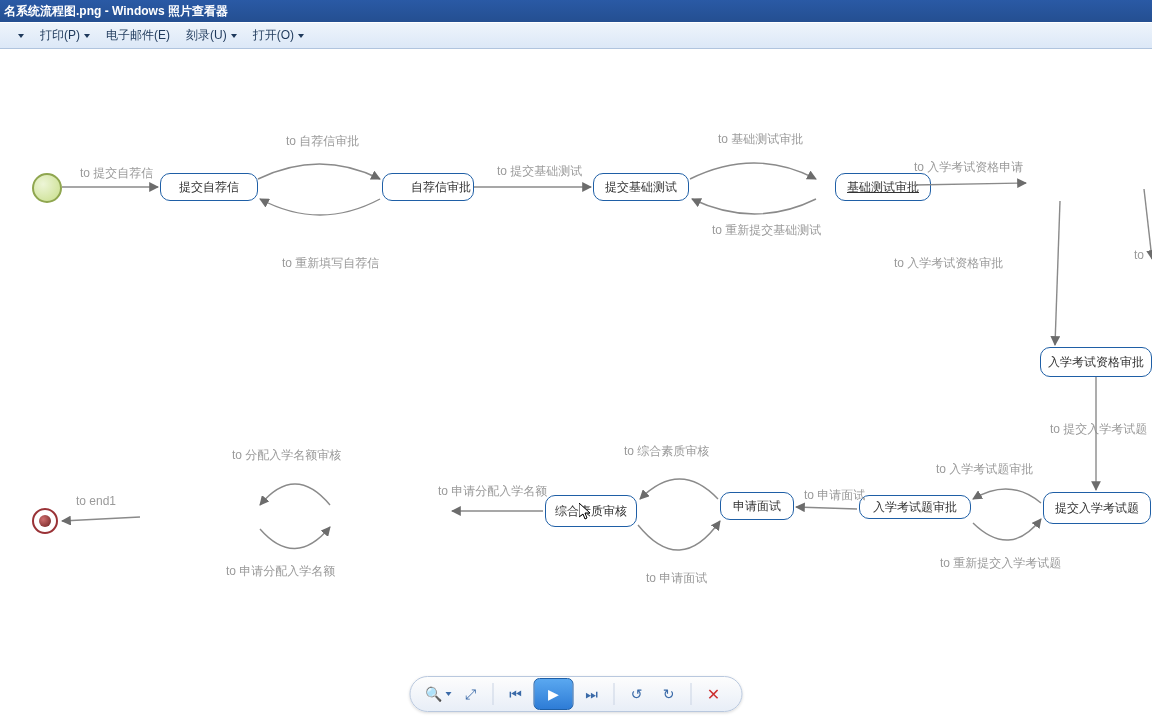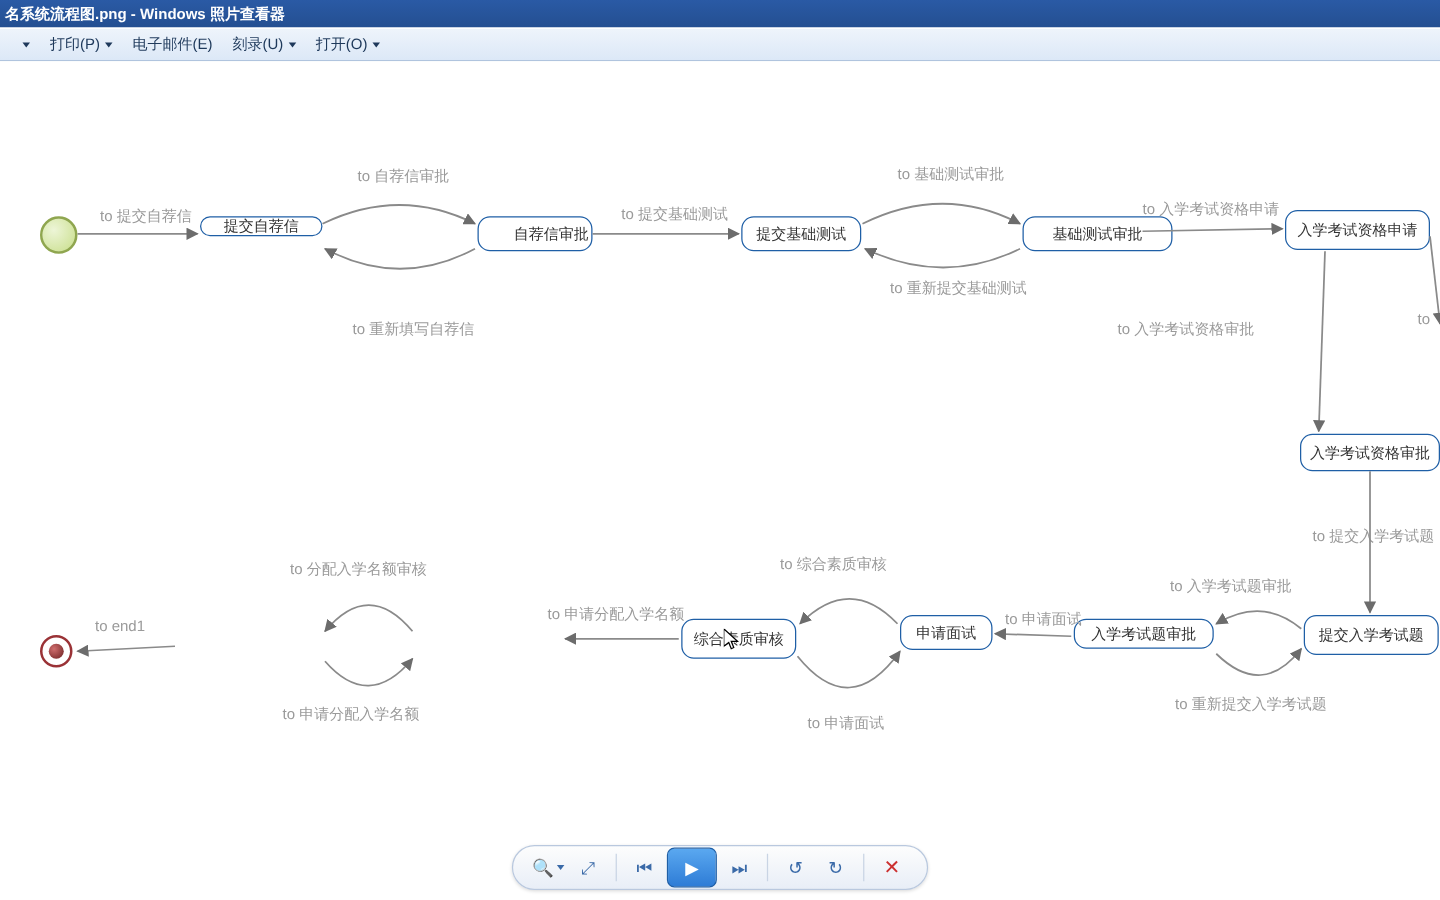--- a/index.html
+++ b/index.html
@@ -179,34 +179,31 @@
       <span>打开(O)</span>
       <span class="dd"></span>
     </div>
 </div>
 
 <div class="canvas">
 
   <div class="startnode" style="left:32px; top:124px;"></div>
   <div class="endnode" style="left:32px; top:459px;"></div>
 
-  <div class="node" style="left:160px; top:124px; width:98px; height:16px;">
+  <div class="node" style="left:160px; top:124px; width:98px; height:28px;">
       <span>提交自荐信</span>
     </div>
   <div class="node" style="left:382px; top:124px; width:92px; height:28px;padding-left:38px;">
       <span>自荐信审批</span>
     </div>
   <div class="node" style="left:593px; top:124px; width:96px; height:28px;">
       <span>提交基础测试</span>
     </div>
-  <div class="node" style="left:818px; top:124px; width:120px; height:28px;">
+  <div class="node" style="left:835px; top:124px; width:96px; height:28px;text-decoration:underline;">
       <span>基础测试审批</span>
-    </div>
-  <div class="node" style="left:1028px; top:119px; width:116px; height:32px;">
-      <span>入学考试资格申请</span>
     </div>
 
   <div class="node" style="left:1040px; top:298px; width:112px; height:30px;">
       <span>入学考试资格审批</span>
     </div>
   <div class="node" style="left:1043px; top:443px; width:108px; height:32px;">
       <span>提交入学考试题</span>
     </div>
 
   <div class="node" style="left:859px; top:446px; width:112px; height:24px;align-items:center;">

